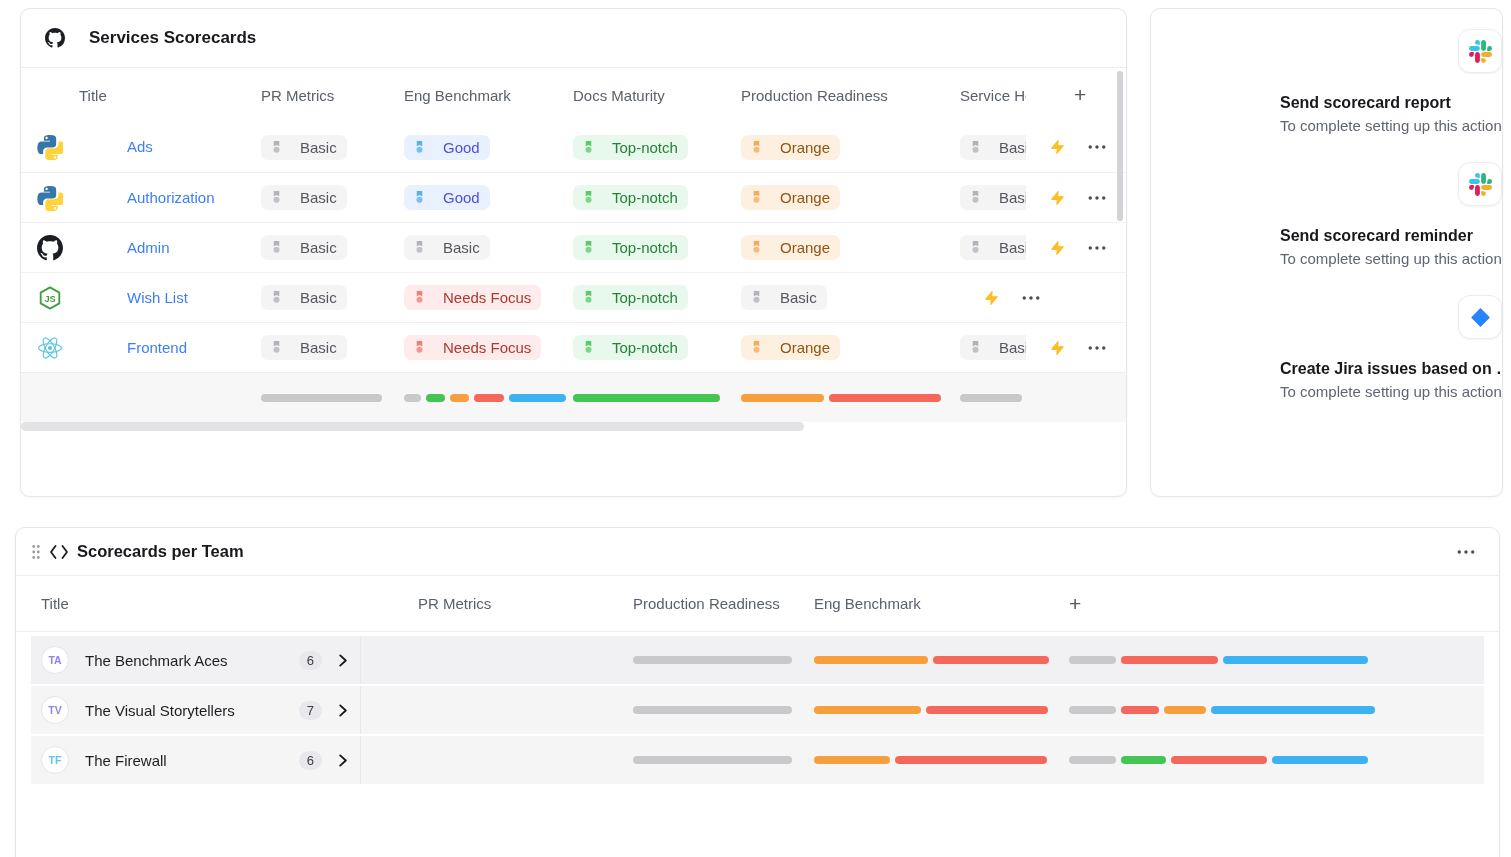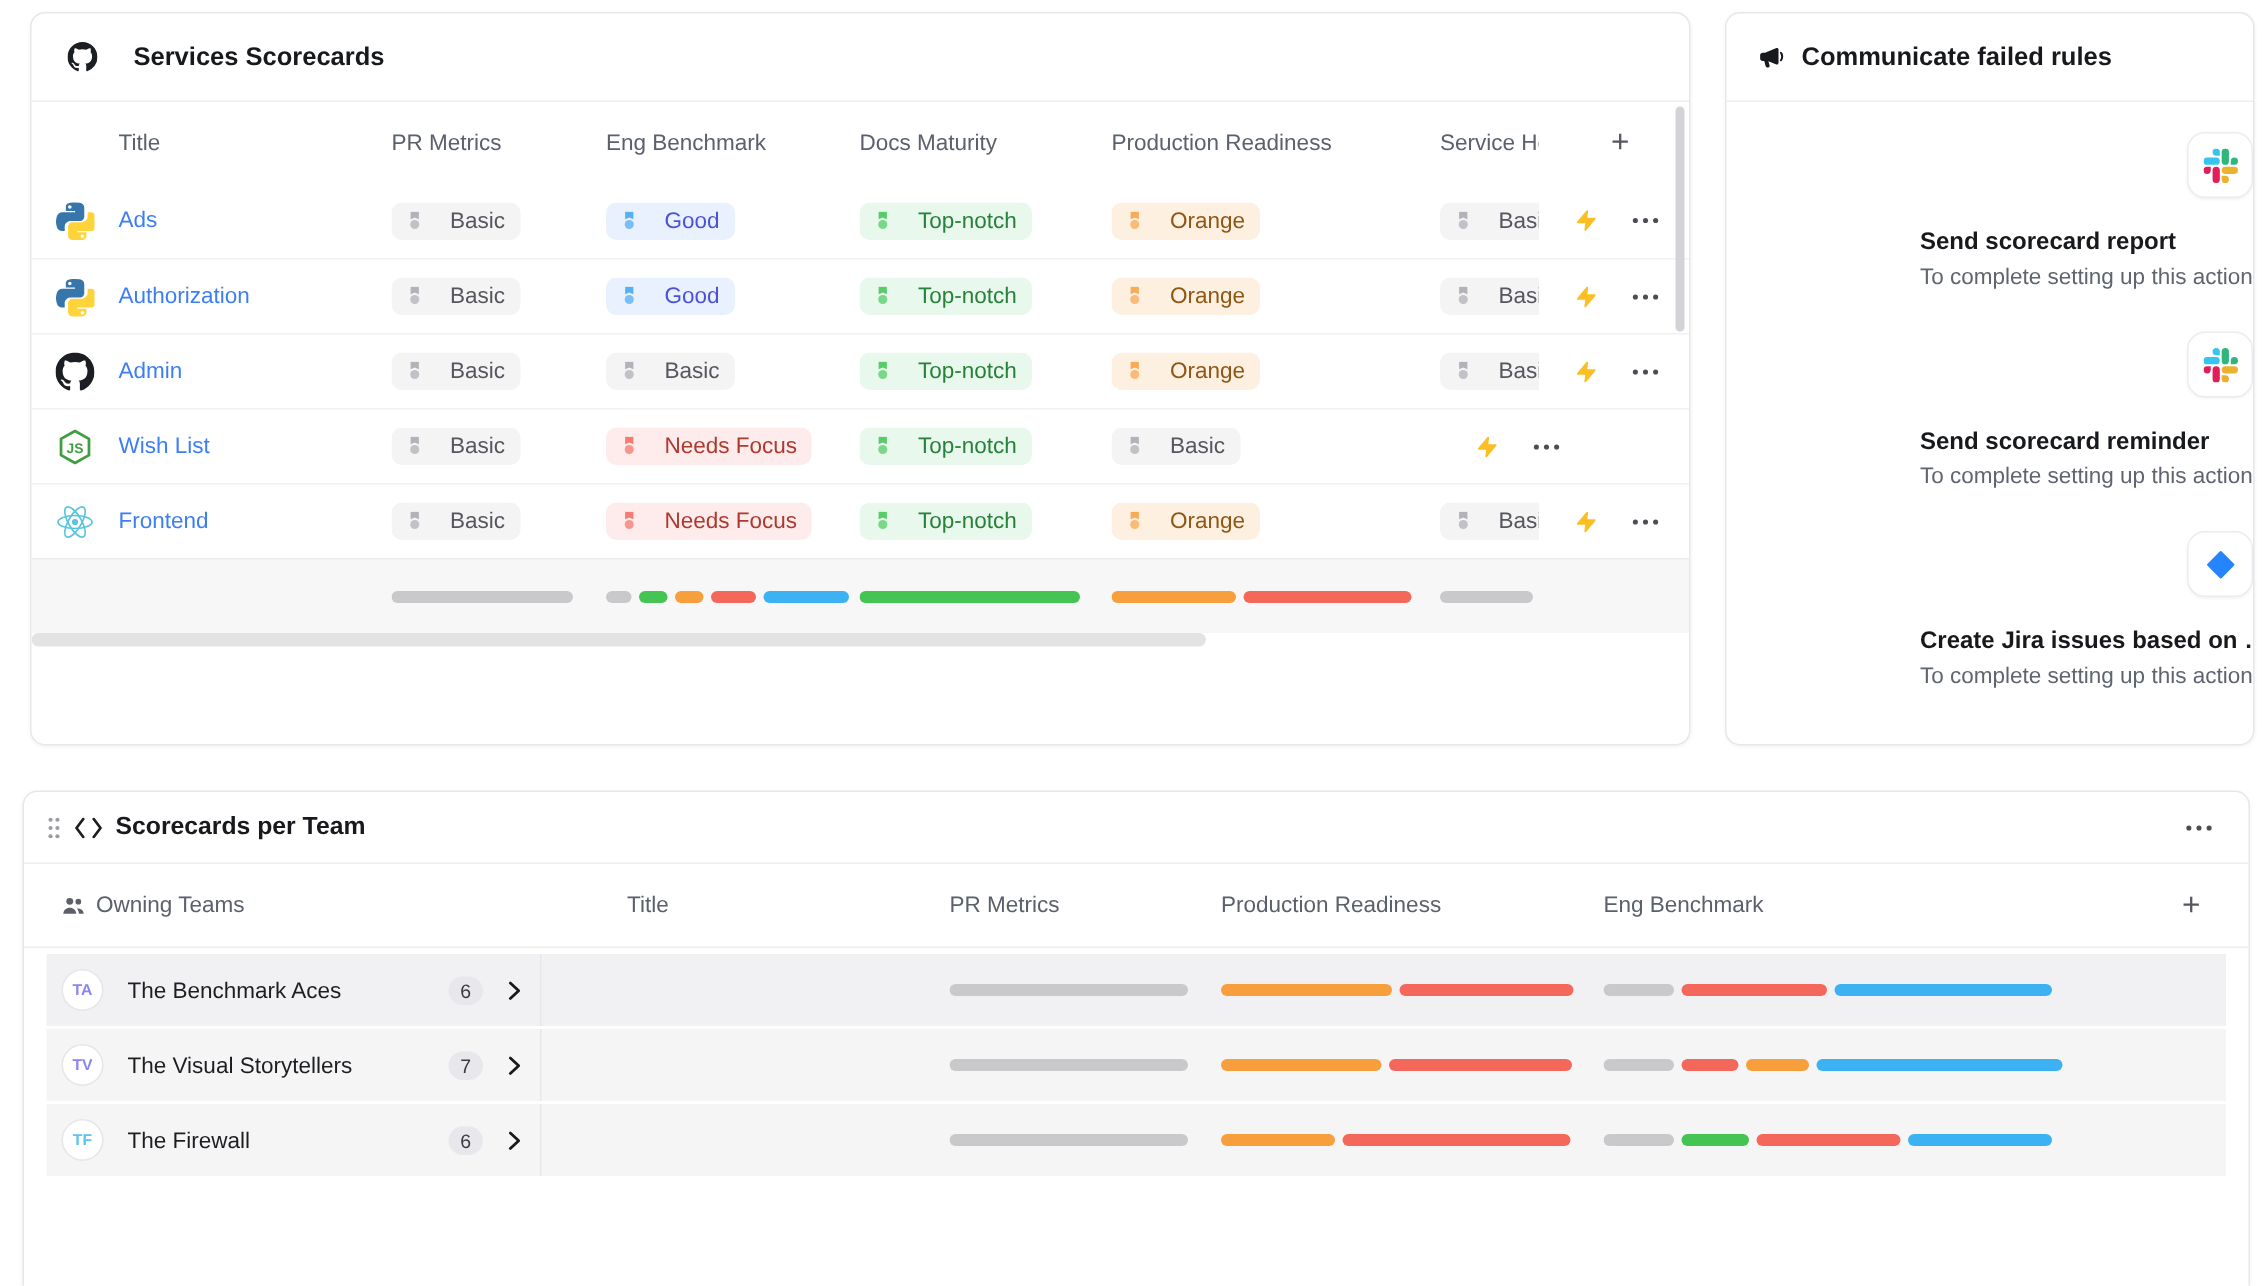--- a/index.html
+++ b/index.html
@@ -33,21 +33,21 @@
     display:grid;
     grid-template-columns:42px 182px 143px 169px 168px 219px 66px 1fr;
     align-items:center; padding-left:16px;
   }
   .svc-header { height:54px; font-size:15px; color:#5a616c; }
   .svc-header .hcell { white-space:nowrap; overflow:hidden; }
   .svc-row { height:50px; }
   .svc-row + .svc-row { border-top:1px solid #f1f1f3; }
   .icon-cell { display:flex; align-items:center; }
   .icon-cell svg { width:26px; height:26px; }
-  .svc-link { font-size:15px; font-weight:500; color:#3d7ff2; text-decoration:none; }
+  .svc-link { font-size:15px; font-weight:500; color:#3d7ff2; text-decoration:none;margin-left:48px; }
   .badge-cell { overflow:hidden; white-space:nowrap; }
   .badge {
     display:inline-flex; align-items:center; gap:18px;
     padding:5px 10px; border-radius:7px;
     font-size:15px; font-weight:500; line-height:1;
   }
   .medal { flex:0 0 auto; }
   .actions-cell { display:flex; align-items:center; gap:23px; padding-left:24px; }
   .actions-head { padding-left:48px; font-size:21px; font-weight:400; color:#55585e; cursor:pointer; }
   .bolt, .dots, .chev { display:inline-flex; align-items:center; cursor:pointer; }
@@ -448,29 +448,20 @@
     <span></span>
   </div>
 
   <div class="hbar">
       <div class="hthumb"></div>
     </div>
   <div class="vthumb"></div>
 </section>
 
 <aside class="panel" id="rules-panel">
-  <header class="panel-head">
-    <span style="display:inline-flex">
-      <svg width="19" height="19" viewBox="0 0 18 18">
-        <path fill="#17191c" d="M12.6 2.9 5.4 5.8H3.9c-.9 0-1.6.7-1.6 1.6v2c0 .9.7 1.6 1.6 1.6h1l.9 3.4c.1.4.5.7.9.7h.8c.5 0 .9-.5.8-1l-.8-2.9 5.1 2c.6.2 1.3-.2 1.3-.9V3.8c0-.7-.7-1.1-1.3-.9z"></path>
-        <path fill="none" stroke="#17191c" stroke-width="1.3" stroke-linecap="round" d="M15.4 5.9c1.1.7 1.1 4 0 4.7"></path>
-      </svg>
-    </span>
-    <span>Communicate failed rules</span>
-  </header>
   <div class="cards" id="rules-cards">
   <div class="card">
     <span class="card-icon">
           <svg viewBox="0 0 24 24">
             <path fill="#E01E5A" d="M5.04 15.17a2.52 2.52 0 1 1-2.52-2.52h2.52zM6.31 15.17a2.52 2.52 0 0 1 5.04 0v6.31a2.52 2.52 0 1 1-5.04 0z"></path>
             <path fill="#36C5F0" d="M8.83 5.04a2.52 2.52 0 1 1 2.52-2.52v2.52zM8.83 6.31a2.52 2.52 0 0 1 0 5.04H2.52a2.52 2.52 0 1 1 0-5.04z"></path>
             <path fill="#2EB67D" d="M18.96 8.83a2.52 2.52 0 1 1 2.52 2.52h-2.52zM17.69 8.83a2.52 2.52 0 0 1-5.04 0V2.52a2.52 2.52 0 1 1 5.04 0z"></path>
             <path fill="#ECB22E" d="M15.17 18.96a2.52 2.52 0 1 1-2.52 2.52v-2.52zM15.17 17.69a2.52 2.52 0 0 1 0-5.04h6.31a2.52 2.52 0 1 1 0 5.04z"></path>
           </svg>
         </span>
@@ -532,31 +523,20 @@
     <span class="dots">
       <svg width="18" height="4" viewBox="0 0 20 4" fill="#4c4c52">
           <circle cx="2.5" cy="2" r="1.9"></circle>
           <circle cx="10" cy="2" r="1.9"></circle>
           <circle cx="17.5" cy="2" r="1.9"></circle>
         </svg>
     </span>
   </header>
 
   <div class="team-header">
-    <span class="owning">
-      <span style="display:inline-flex">
-        <svg width="16" height="16" viewBox="0 0 16 16" fill="#5b6069">
-            <circle cx="5.5" cy="4.9" r="2.3"></circle>
-            <path d="M1.2 13.2c0-2.4 1.9-4.1 4.3-4.1s4.3 1.7 4.3 4.1z"></path>
-            <circle cx="11.2" cy="5.1" r="1.9"></circle>
-            <path d="M11.6 13.2h3.2c0-2-1.6-3.4-3.6-3.5-.3 0-.6 0-.9.1.8.8 1.3 2 1.3 3.4z"></path>
-          </svg>
-      </span>
-      <span>Owning Teams</span>
-    </span>
     <span>Title</span>
     <span>PR Metrics</span>
     <span>Production Readiness</span>
     <span>Eng Benchmark</span>
     <span class="plus-btn">+</span>
   </div>
 
   <div class="team-rows" id="team-rows">
   <div class="team-row first">
     <span class="team-left">

